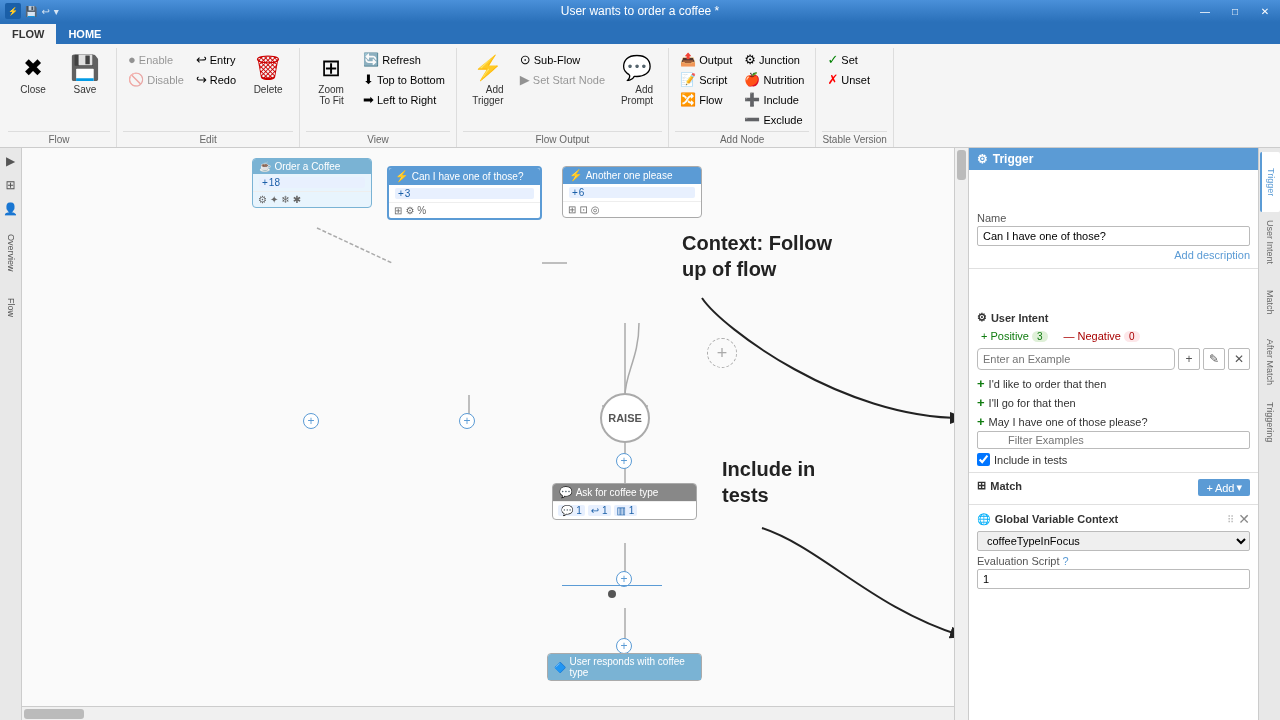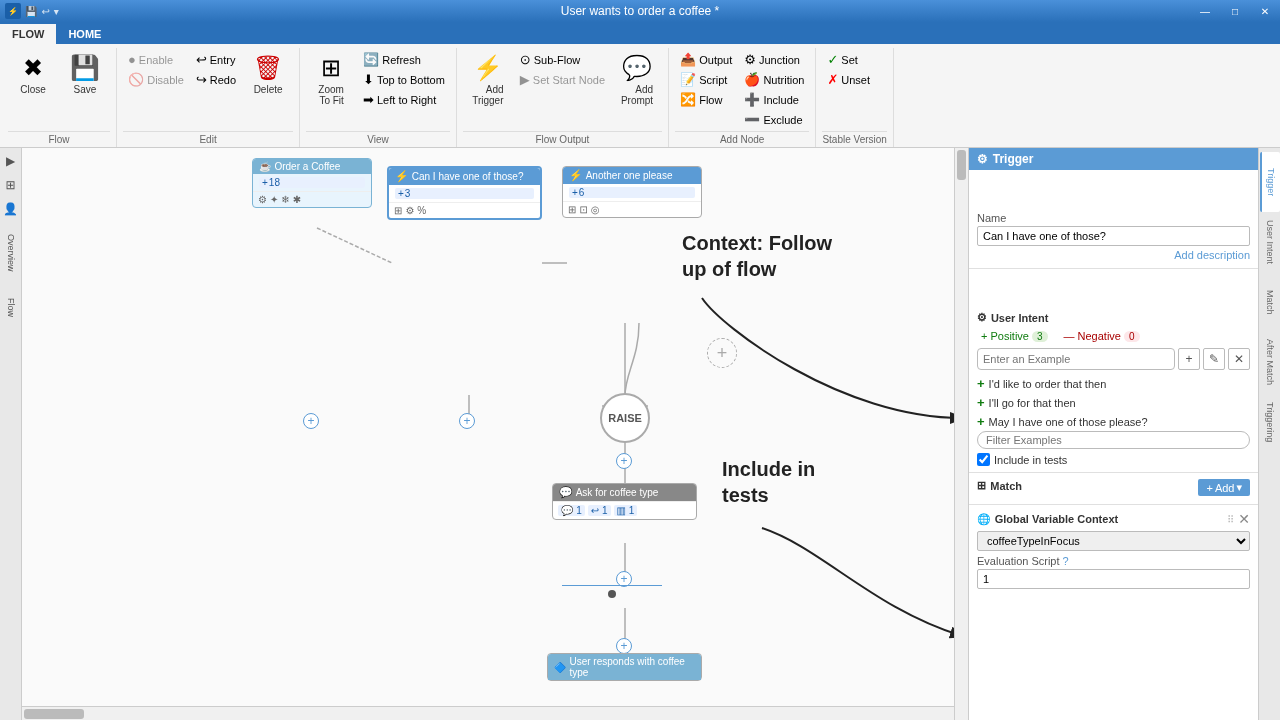--- a/index.html
+++ b/index.html
@@ -405,22 +405,22 @@
       color: #333;
     }
     .example-item .plus-small {
       color: #107c10;
       font-weight: bold;
       font-size: 13px;
     }
     .filter-input {
       width: 100%;
       border: 1px solid #bbb;
-      border-radius: 9px;
-      padding: 2px 5px 2px 8px;
+      border-radius: 2px;
+      padding: 2px 5px 2px 30px;
       font-size: 11px;
       outline: none;
       position: relative;
     }
     .filter-row {
       position: relative;
       margin-bottom: 4px;
     }
     .filter-icon {
       position: absolute;

